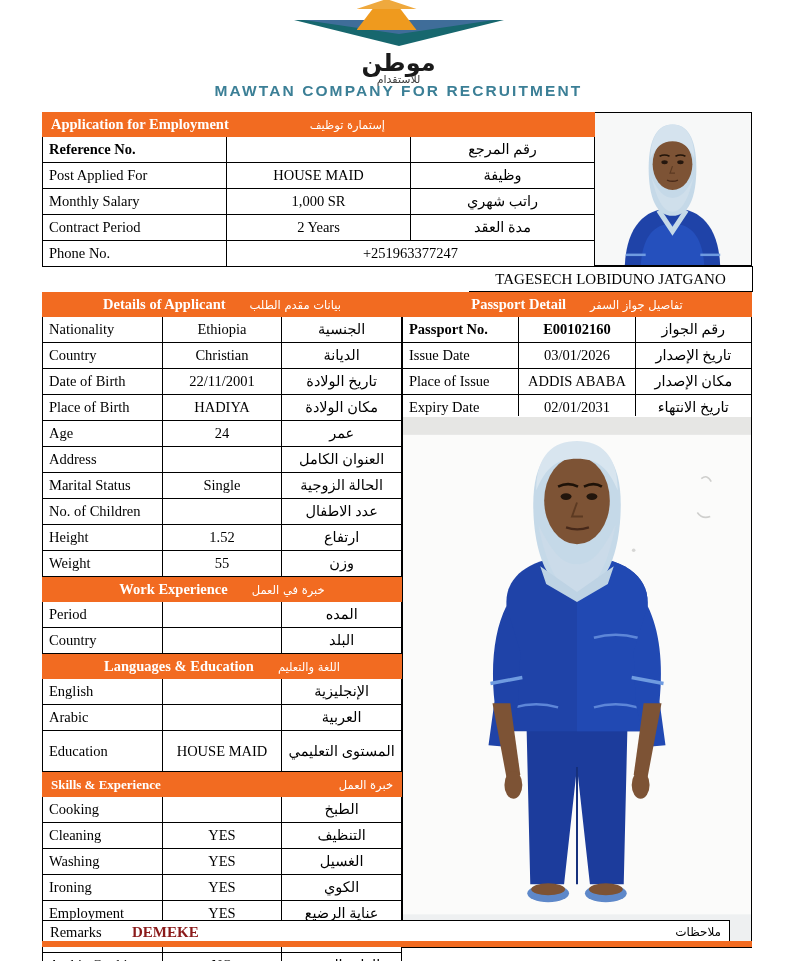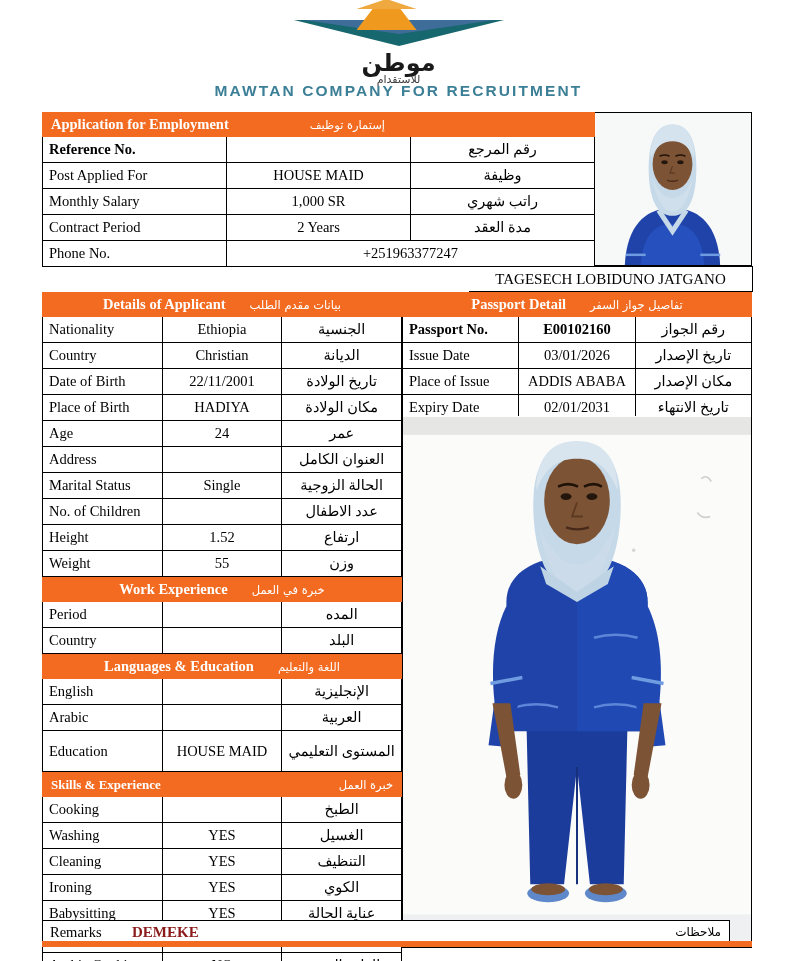--- a/index.html
+++ b/index.html
@@ -489,38 +489,38 @@
               <span class="sect-ar">خبرة العمل</span>
             </div>
           </td>
         </tr>
         <tr>
           <td class="lbl" style="width:110px">Cooking</td>
           <td class="val" style="width:140px"></td>
           <td class="ar" style="width:108px">الطبخ</td>
         </tr>
         <tr>
+          <td class="lbl">Cleaning</td>
+          <td class="val">YES</td>
+          <td class="ar">التنظيف</td>
+        </tr>
+        <tr>
           <td class="lbl">Washing</td>
           <td class="val">YES</td>
           <td class="ar">الغسيل</td>
         </tr>
         <tr>
-          <td class="lbl">Cleaning</td>
-          <td class="val">YES</td>
-          <td class="ar">التنظيف</td>
-        </tr>
-        <tr>
           <td class="lbl">Ironing</td>
           <td class="val">YES</td>
           <td class="ar">الكوي</td>
         </tr>
         <tr>
-          <td class="lbl">Babysitting</td>
+          <td class="lbl">Employment</td>
           <td class="val">YES</td>
-          <td class="ar">عناية الحالة</td>
+          <td class="ar">عناية الرضيع</td>
         </tr>
         <tr>
           <td class="lbl">Children Care</td>
           <td class="val">YES</td>
           <td class="ar">عناية الأطفال</td>
         </tr>
         <tr>
           <td class="lbl">Arabic Cooking</td>
           <td class="val">NO</td>
           <td class="ar">الطبخ العربي</td>

